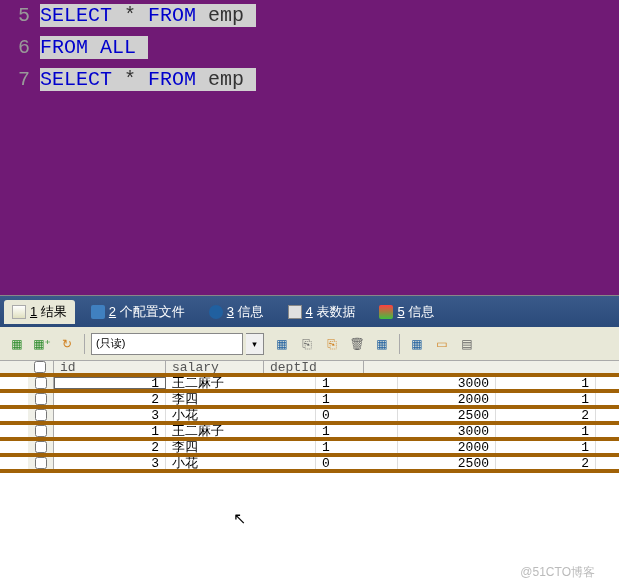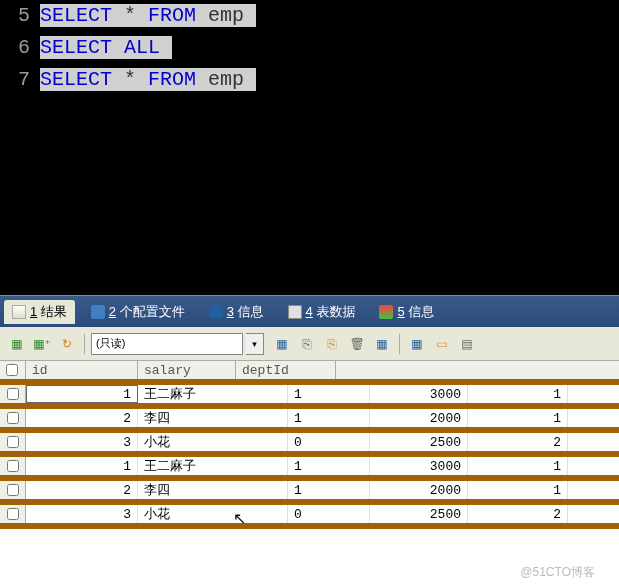--- a/index.html
+++ b/index.html
@@ -1,18 +1,18 @@
 <!DOCTYPE html>
 <html><head>
   <meta charset="utf-8">
   <style>
     * { box-sizing: border-box; margin: 0; padding: 0; }
     body { font-family: "Microsoft YaHei", Arial, sans-serif; width: 619px; height: 585px; background: #fff; position: relative; overflow: hidden; }
     
-    .editor { background: #000000; padding: 0 5px; height: 295px; font-family: "Courier New", monospace; font-size: 20px; line-height: 1.6; }
+    .editor { background: #701a75; padding: 0 5px; height: 295px; font-family: "Courier New", monospace; font-size: 20px; line-height: 1.6; }
     .gutter { display: inline-block; width: 35px; color: #999; text-align: right; padding-right: 10px; vertical-align: top; }
     .code-line { white-space: pre; }
     .kw { color: #0000cc; }
     .star { color: #333; }
     .ident { color: #333; }
     .sel { background: #d0d0d0; }
     
     .tabs-bar { background: linear-gradient(#3a5a8a, #2a4a7a); height: 32px; display: flex; align-items: center; padding: 0 4px; gap: 8px; border-top: 1px solid #888; }
     .tab { display: flex; align-items: center; gap: 4px; padding: 3px 8px; font-size: 13px; color: #fff; cursor: pointer; border-radius: 3px 3px 0 0; }
     .tab.active { background: #e8e8d8; color: #000; }
@@ -24,21 +24,21 @@
     .icon-table { background: #e0e0e0; border: 1px solid #888; }
     .icon-info2 { background: linear-gradient(#ff4040,#40c040); border-radius: 2px; }
     
     .toolbar { background: #e8e8d8; height: 34px; display: flex; align-items: center; padding: 0 6px; gap: 3px; border-bottom: 1px solid #aaa; }
     .tb-btn { width: 22px; height: 22px; display: flex; align-items: center; justify-content: center; cursor: pointer; border: 1px solid transparent; font-size: 12px; }
     .tb-sep { width: 1px; height: 20px; background: #aaa; margin: 0 3px; }
     .readonly-select { height: 22px; font-size: 11px; border: 1px solid #888; padding: 0 4px; background: #fff; min-width: 80px; }
     .dropdown-arrow { width: 18px; height: 22px; background: #f0f0f0; border: 1px solid #888; border-left: none; display: flex; align-items: center; justify-content: center; font-size: 9px; margin-right: 4px; }
     
     .grid { background: #fff; font-size: 13px; }
-    .grid-row { display: flex; height: 24px; border-bottom: 6px solid #a16207; }
+    .grid-row { display: flex; height: 16px; border-bottom: 4px solid #a16207; padding-left: 28px; }
     .grid-row.header { background: #f0f0e8; font-family: "Courier New", monospace; color: #555; }
     .grid-row.header .cell { border-right: 1px solid #aaa; }
     .cell { border-right: 1px solid #ddd; padding: 2px 6px; display: flex; align-items: center; overflow: hidden; white-space: nowrap; }
     .cell.checkbox { width: 26px; justify-content: center; background: #f0f0e8; border-right: 1px solid #aaa; }
     .cell.checkbox input { width: 12px; height: 12px; }
     .col-id { width: 112px; justify-content: flex-end; font-family: "Courier New", monospace; }
     .col-empName { width: 150px; font-family: "SimSun", monospace; }
     .col-gender { width: 82px; font-family: "Courier New", monospace; }
     .col-salary { width: 98px; justify-content: flex-end; font-family: "Courier New", monospace; }
     .col-deptId { width: 100px; justify-content: flex-end; font-family: "Courier New", monospace; }
@@ -51,21 +51,21 @@
     .ic-green { color: #2a8a2a; }
     .ic-blue { color: #2060a0; }
     .ic-orange { color: #d08020; }
     .ic-gray { color: #666; }
   </style>
 </head>
 <body>
 
 <div class="editor" id="editor">
     <div class="code-line"><span class="gutter">5</span><span class="sel"><span class="kw">SELECT</span><span class=""> </span><span class="star">*</span><span class=""> </span><span class="kw">FROM</span><span class=""> </span><span class="ident">emp</span> </span></div>
-    <div class="code-line"><span class="gutter">6</span><span class="sel"><span class="kw">SELECT ALL</span> </span></div>
+    <div class="code-line"><span class="gutter">6</span><span class="sel"><span class="kw">FROM ALL</span> </span></div>
     <div class="code-line"><span class="gutter">7</span><span class="sel"><span class="kw">SELECT</span><span class=""> </span><span class="star">*</span><span class=""> </span><span class="kw">FROM</span><span class=""> </span><span class="ident">emp</span> </span></div>
   </div>
 
 <div class="tabs-bar" id="tabs">
     <div class="tab active">
       <span class="tab-icon icon-result"></span>
       <span><u>1</u> 结果</span>
     </div>
     <div class="tab">
       <span class="tab-icon icon-profile"></span>

